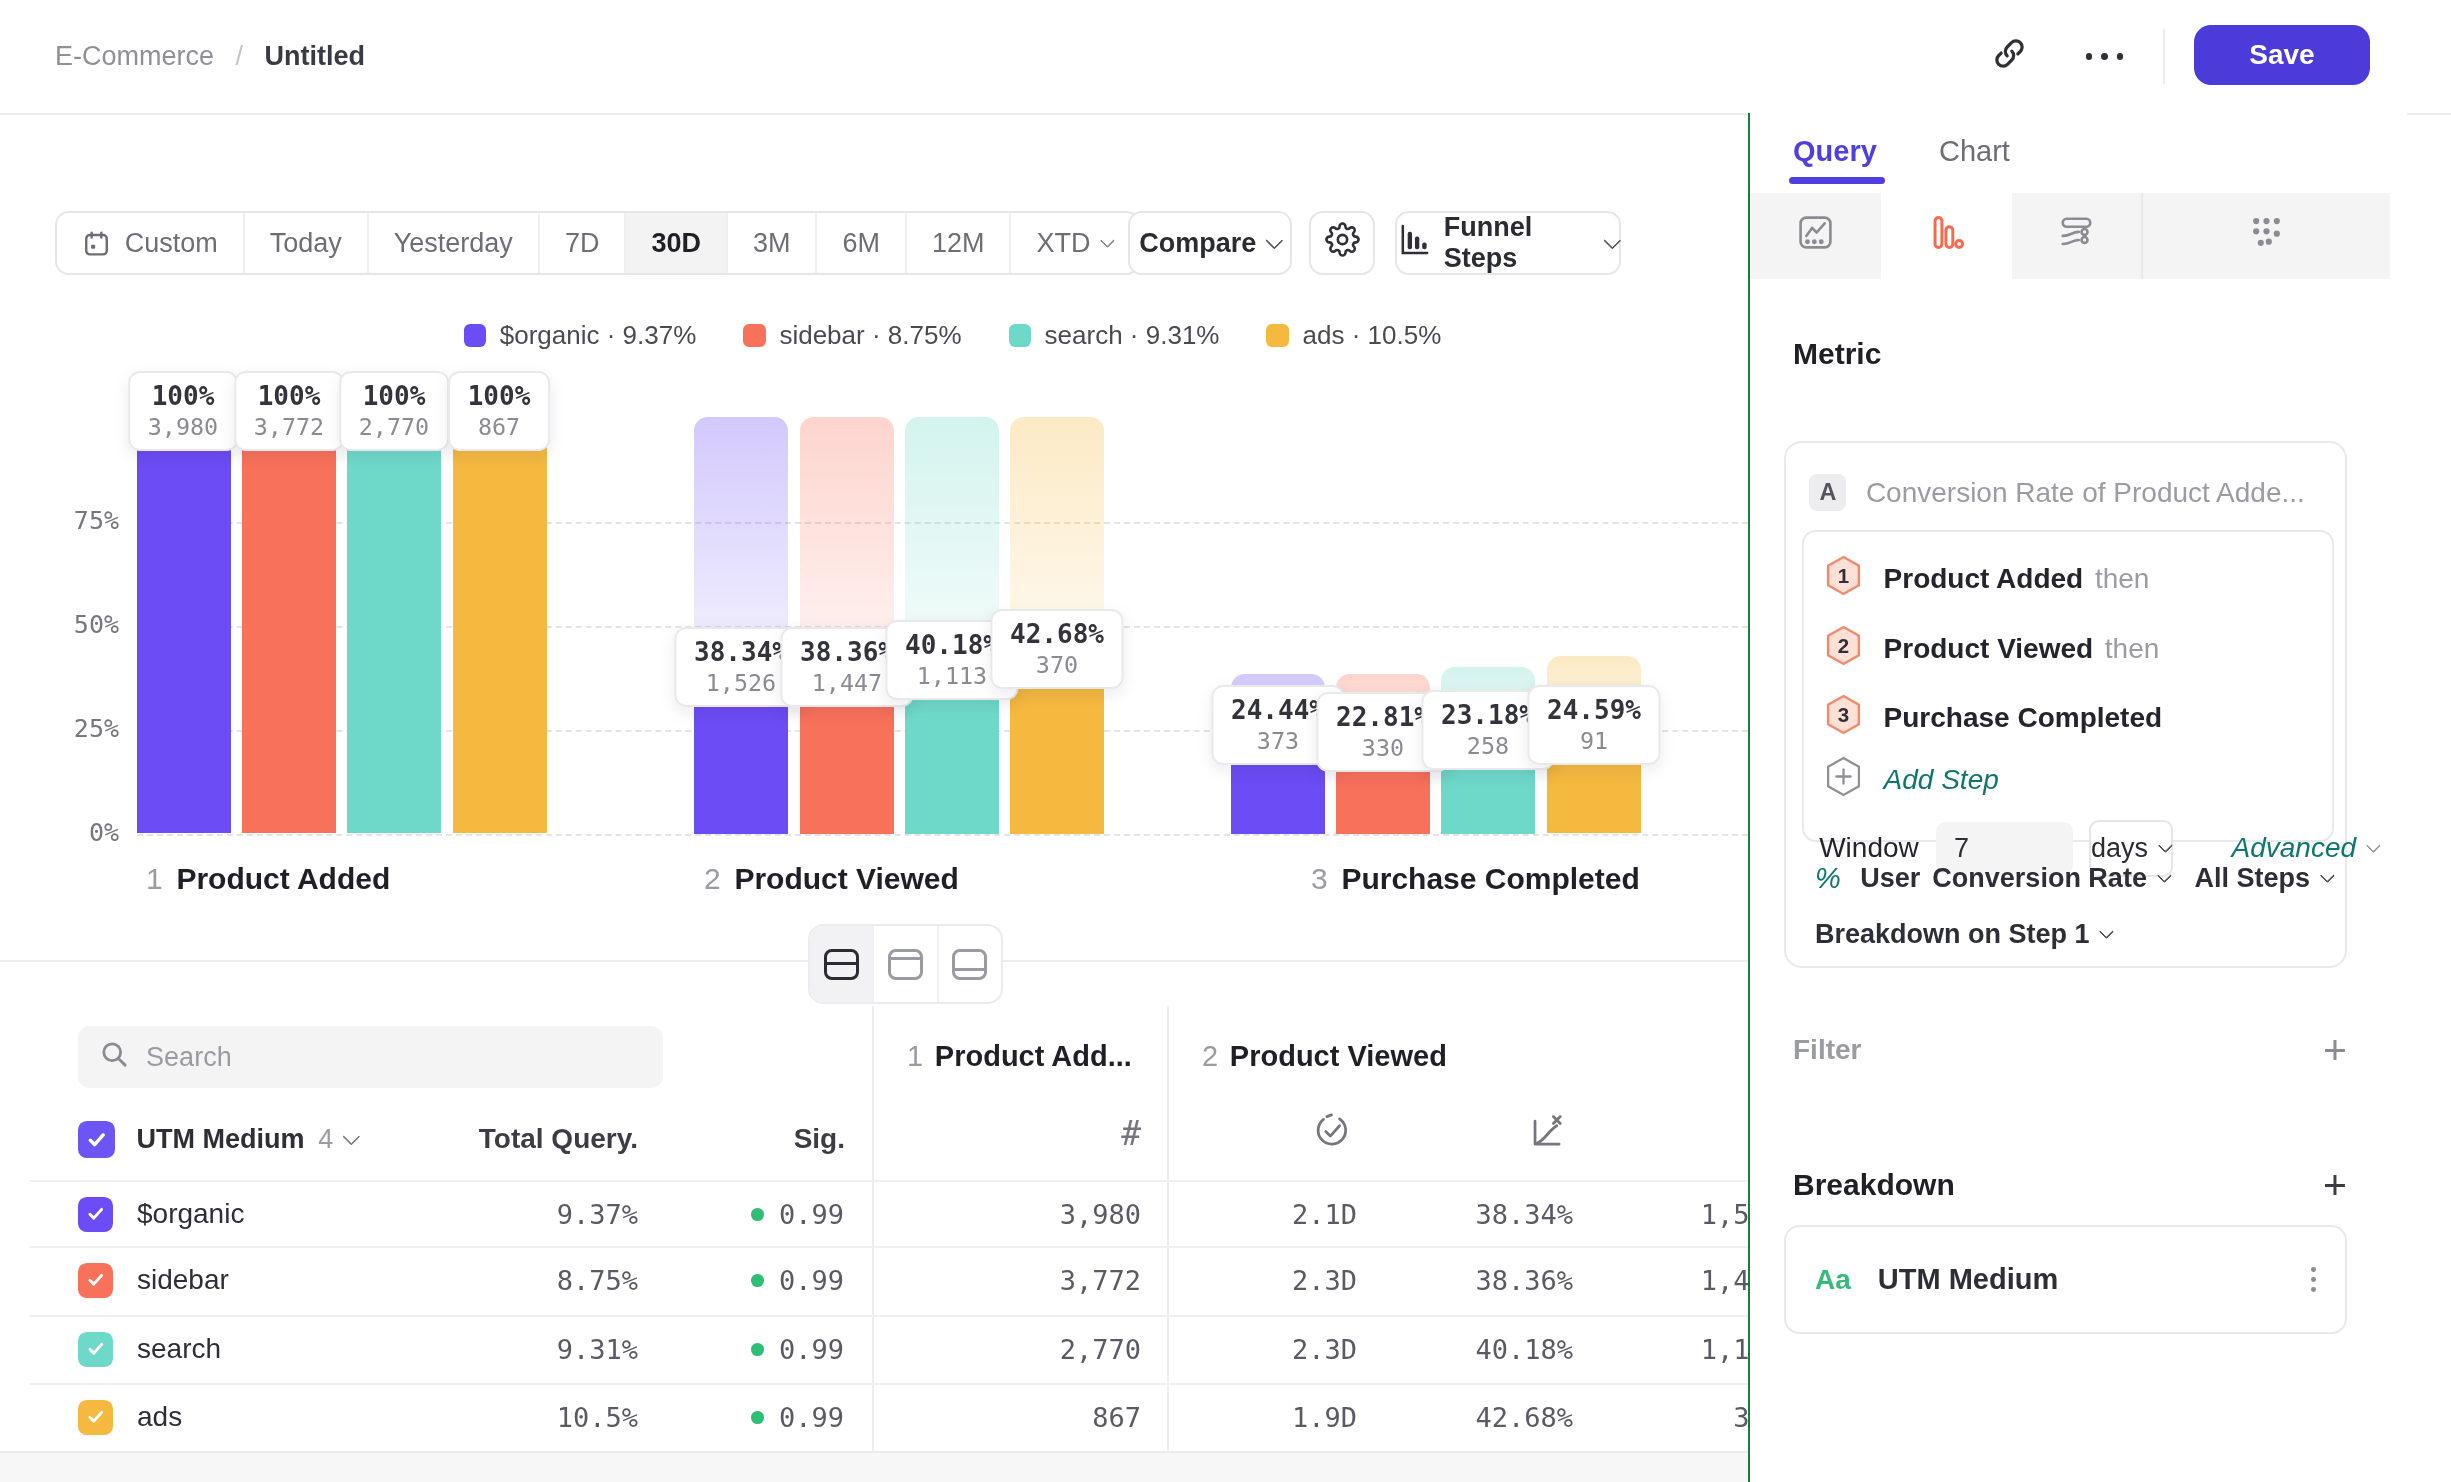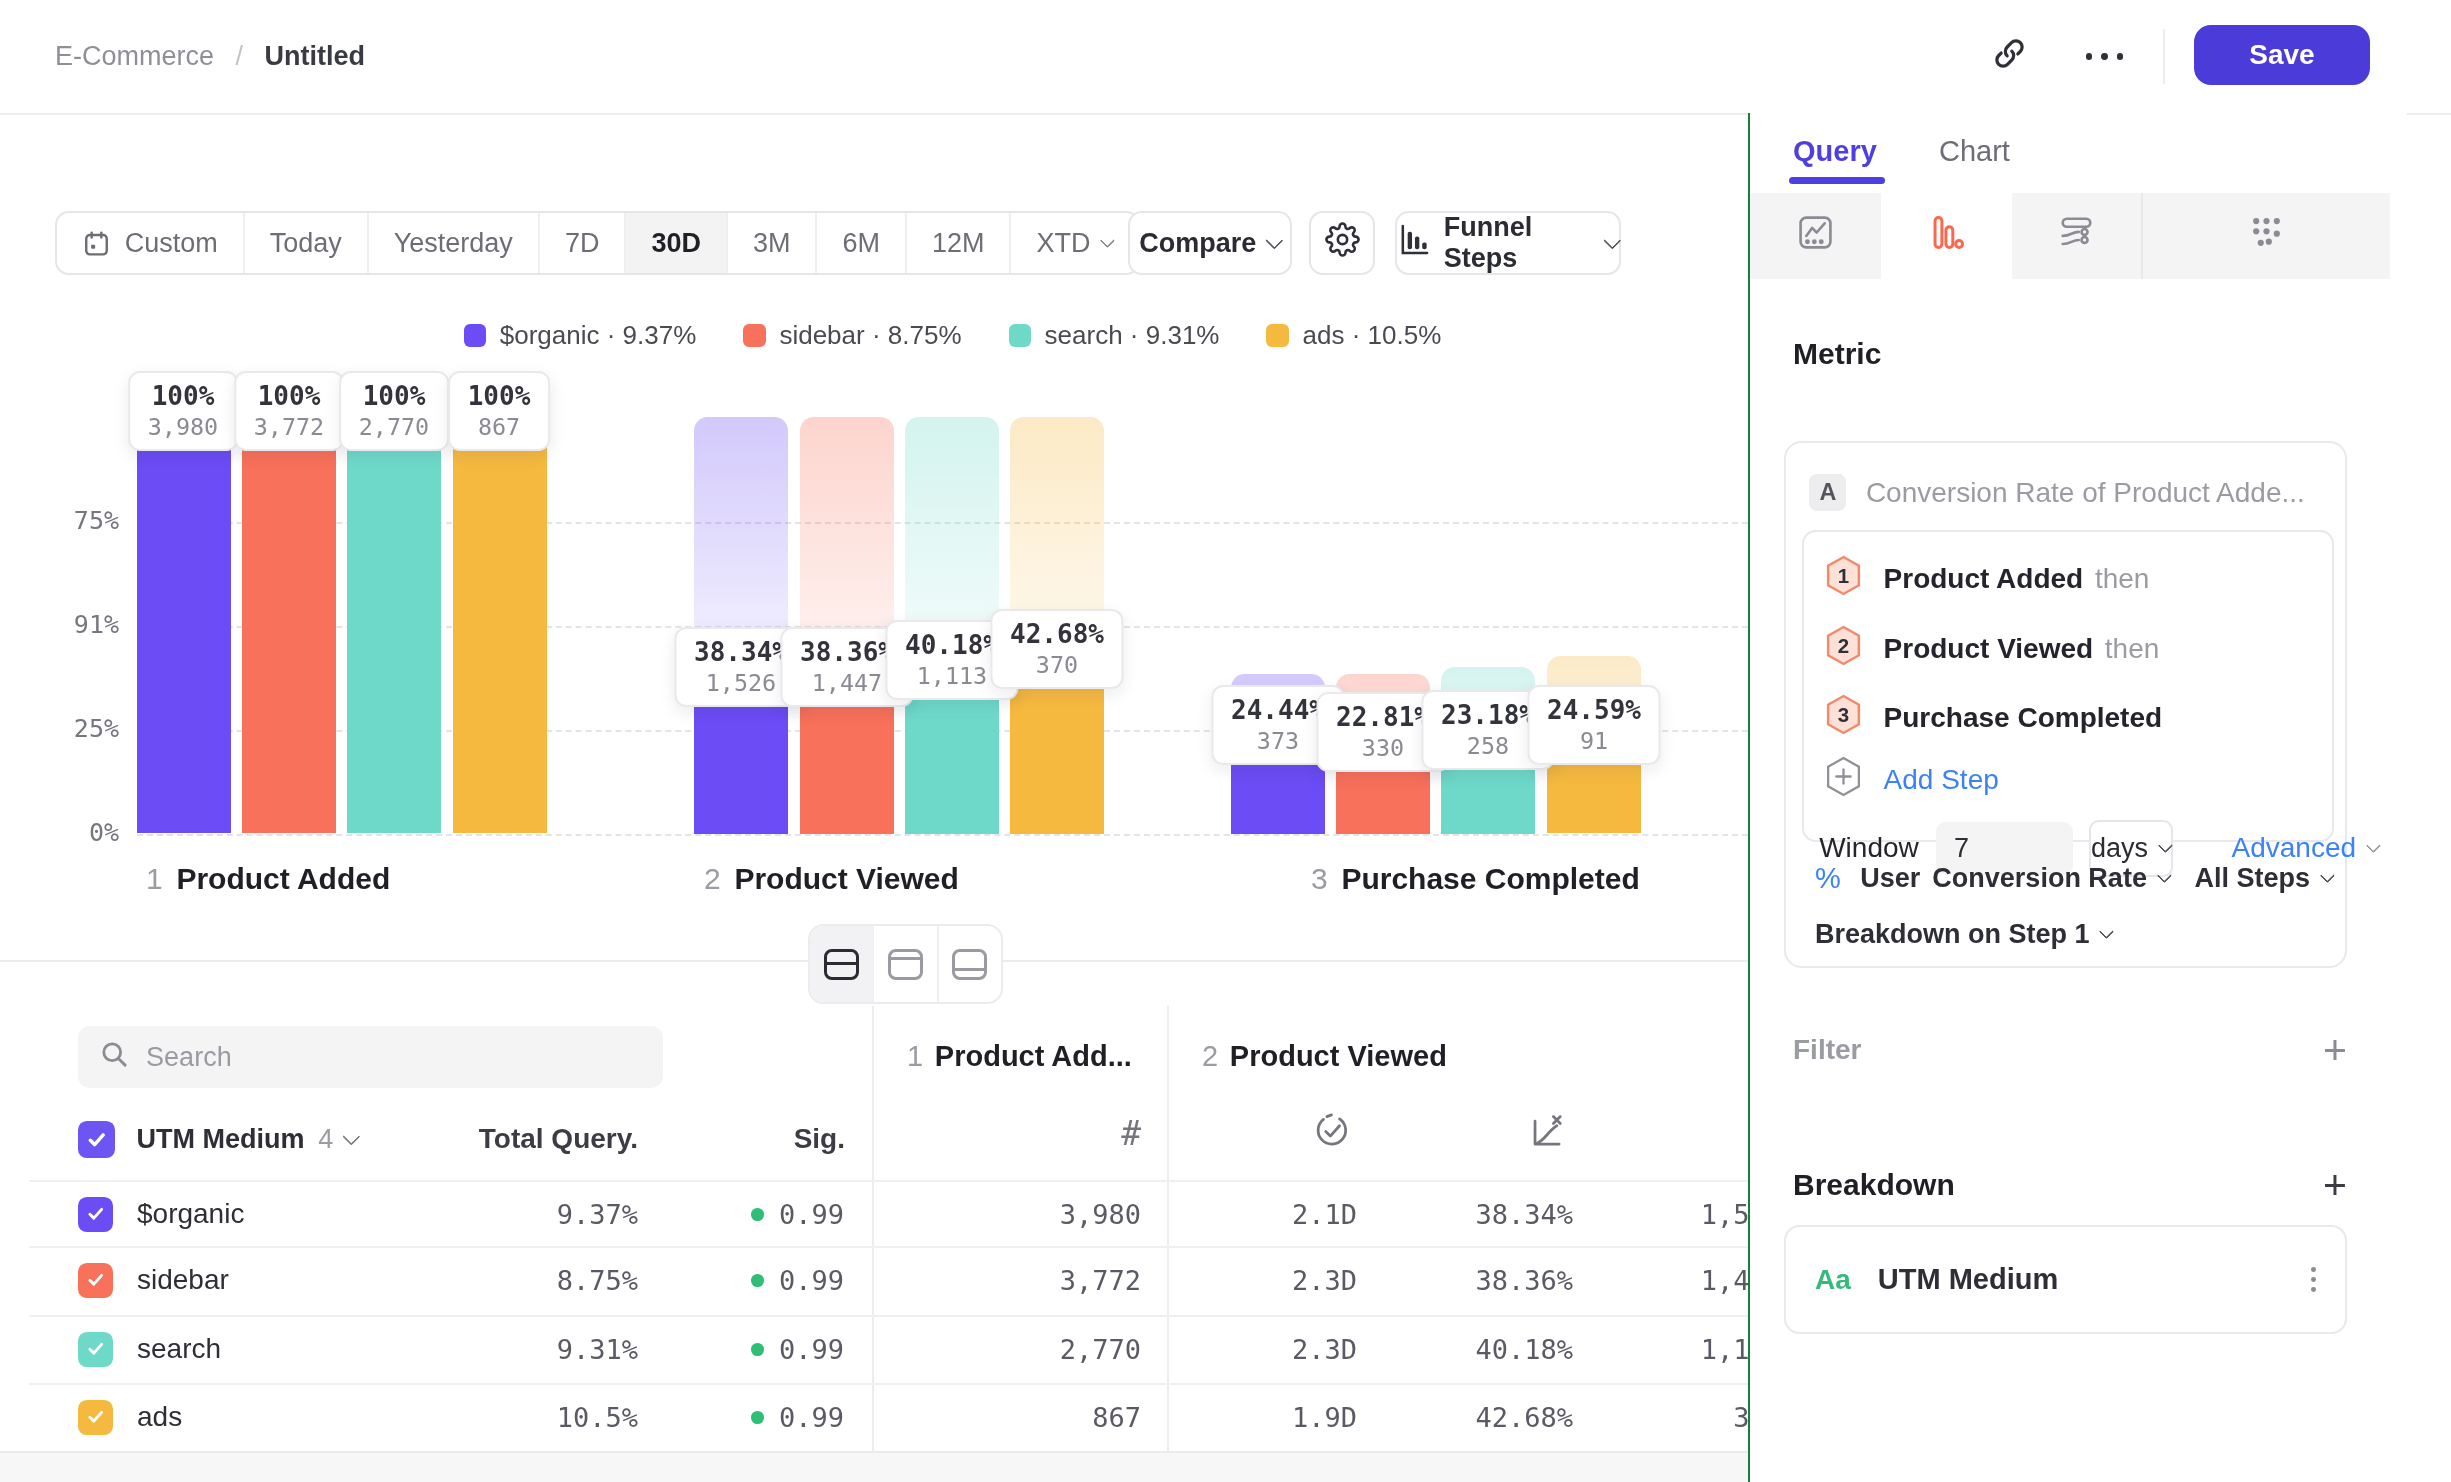--- a/index.html
+++ b/index.html
@@ -70,21 +70,21 @@
   .ptab.idle{color:#6d6d76;}
   #tabstrip{position:absolute;left:0px;top:80px;width:640px;height:86px;background:#f4f4f5;display:flex;}
   .icontab{height:86px;display:flex;align-items:center;justify-content:center;cursor:pointer;box-sizing:border-box;}
   .icontab.on{background:#fff;border-radius:0 0 0 0;}
   .icontab.off{background:#f4f4f5;}
   .card{border:2px solid #e9e9ec;border-radius:17.6px;background:#fff;box-sizing:border-box;}
   .badgeA{width:37px;height:37px;background:#ededef;border-radius:7.8px;display:flex;align-items:center;justify-content:center;
           color:#55555e;font-weight:700;font-size:23.4px;}
   .stepname{color:#24242c;font-weight:650;font-size:28px;}
   .stepthen{color:#9b9ba3;font-size:28px;margin-left:11.7px;}
-  .graytext{color:#3b82f6;}
+  .graytext{color:#0f766e;font-style:italic;}
   .pillinput{background:#f4f4f5;border-radius:9.8px;border:none;outline:none;font-size:27px;color:#2e2e36;
              padding:0 17.6px;box-sizing:border-box;font-family:"Liberation Sans",sans-serif;}
   .select{border:2px solid #e6e6ea;border-radius:9.8px;background:#fff;display:flex;align-items:center;
           justify-content:center;font-size:27px;color:#2b2b33;cursor:pointer;box-sizing:border-box;}
   .plus{font-size:41px;font-weight:300;color:#8b8b94;line-height:29px;cursor:pointer;}
   .kebab span{display:block;width:4.9px;height:4.9px;border-radius:50%;background:#8b8b94;margin:4.9px 0;}
 </style>
 </head>
 <body>
 
@@ -197,21 +197,21 @@
         <span style="width: 22.4px; height: 22.4px; border-radius: 5.9px; background: rgb(245, 185, 64);"></span>
         <span style="font-size: 26px; color: rgb(74, 74, 82);">ads · 10.5%</span>
       </div>
     </div>
   <div id="plot" class="abs" style="left:0;top:0;width:1812px;height:995px;">
       <div class="abs gridline" style="left: 137px; top: 834px; width: 1631px;"></div>
       <div class="abs ytick mono" style="left: 49px; top: 818px;">0%</div>
       <div class="abs gridline" style="left: 137px; top: 730px; width: 1631px;"></div>
       <div class="abs ytick mono" style="left: 49px; top: 714px;">25%</div>
       <div class="abs gridline" style="left: 137px; top: 626px; width: 1631px;"></div>
-      <div class="abs ytick mono" style="left: 49px; top: 610px;">91%</div>
+      <div class="abs ytick mono" style="left: 49px; top: 610px;">50%</div>
       <div class="abs gridline" style="left: 137px; top: 522px; width: 1631px;"></div>
       <div class="abs ytick mono" style="left: 49px; top: 506px;">75%</div>
       <div class="abs bar" style="left: 137px; top: 417px; width: 94px; height: 416px; background: rgb(108, 76, 244); border-radius: 13.7px 13.7px 0px 0px;"></div>
       <div class="abs ghost" style="left: 694px; top: 417px; width: 94px; height: 416px; background: linear-gradient(rgba(108, 76, 244, 0.3) 0%, rgba(108, 76, 244, 0.12) 48%, rgba(108, 76, 244, 0) 85%);"></div>
       <div class="abs bar" style="left: 694px; top: 674px; width: 94px; height: 160px; background: rgb(108, 76, 244);"></div>
       <div class="abs ghost" style="left: 1231px; top: 674px; width: 94px; height: 160px; background: linear-gradient(rgba(108, 76, 244, 0.3) 0%, rgba(108, 76, 244, 0.12) 48%, rgba(108, 76, 244, 0) 85%);"></div>
       <div class="abs bar" style="left: 1231px; top: 732px; width: 94px; height: 102px; background: rgb(108, 76, 244);"></div>
       <div class="abs bar" style="left: 242px; top: 417px; width: 94px; height: 416px; background: rgb(248, 113, 90); border-radius: 13.7px 13.7px 0px 0px;"></div>
       <div class="abs ghost" style="left: 800px; top: 417px; width: 94px; height: 416px; background: linear-gradient(rgba(248, 113, 90, 0.3) 0%, rgba(248, 113, 90, 0.12) 48%, rgba(248, 113, 90, 0) 85%);"></div>
       <div class="abs bar" style="left: 800px; top: 674px; width: 94px; height: 160px; background: rgb(248, 113, 90);"></div>

